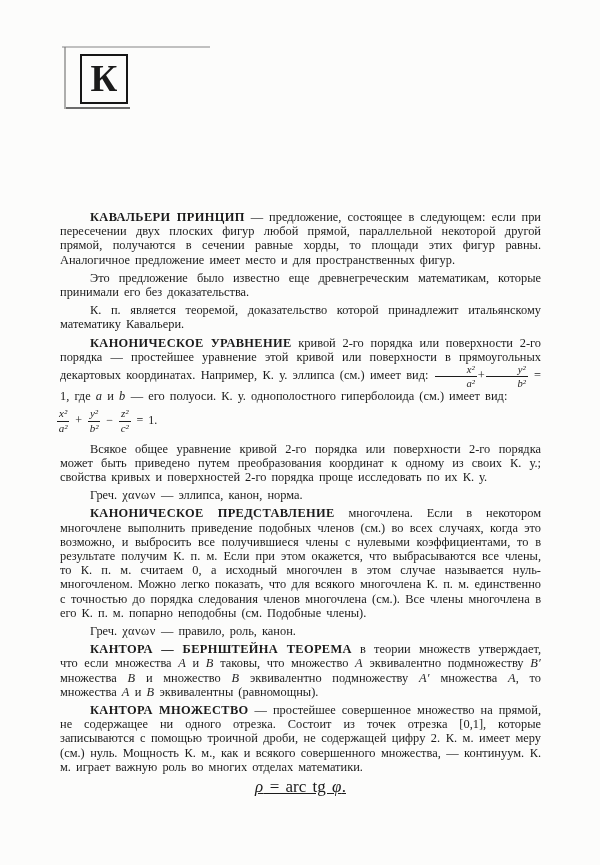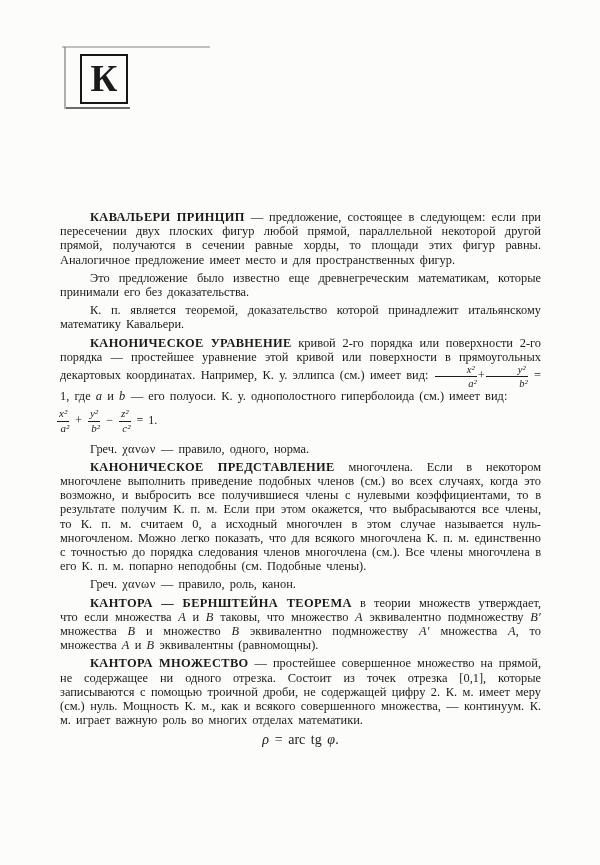--- a/index.html
+++ b/index.html
@@ -33,32 +33,32 @@
     font-size:12.4px;line-height:14.2px;
     text-align:justify;
     word-spacing:2px;
   }
   .para{margin:4px;text-indent:30px;}
   .headword{font-weight:700;letter-spacing:.35px;}
   .var{font-style:italic;letter-spacing:.3px;}
   .greek{letter-spacing:.5px;}
 
   .frac{
-    display:inline-block;text-align:right;vertical-align:middle;
+    display:inline-block;text-align:center;vertical-align:middle;
     line-height:1.05;font-size:10.6px;font-style:italic;
     margin:0 1px;
     font-family:Liberation Serif, serif;
   }
   .frac .num{display:block;border-bottom:1px solid #1b1b1b;padding:0 2px 1px;}
   .frac .den{display:block;padding-top:1px;}
 
   .formula{text-indent:0;}
   .formula-left{margin:5px 0 7px 0;text-align:left;font-size:12px;}
   .formula-left .frac{font-size:11px;}
-  .formula-center{margin:6px 0 4px 0;text-align:center;font-size:14px;}
+  .formula-center{margin:6px 0 4px 0;text-align:center;font-size:17px;text-decoration:underline;}
 </style>
 </head>
 <body>
 
 <div class="page">
   <div class="scan-line-v"></div>
   <div class="scan-line-h"></div>
   <div class="scan-line-b"></div>
 
   <div class="letter-box">
@@ -67,21 +67,22 @@
 
   <div class="content" id="entries">
       <div class="entry">
         <p class="para"><span class="headword">КАВАЛЬЕРИ ПРИНЦИП</span><span class="body"> — предложение, состоящее в следующем: если при пересечении двух плоских фигур любой прямой, параллельной некоторой другой прямой, получаются в сечении равные хорды, то площади этих фигур равны. Аналогичное предложение имеет место и для пространственных фигур.</span></p>
         <p class="para"><span class="body">Это предложение было известно еще древнегреческим математикам, которые принимали его без доказательства.</span></p>
         <p class="para"><span class="body">К. п. является теоремой, доказательство которой принадлежит итальянскому математику Кавальери.</span></p>
       </div>
       <div class="entry">
         <p class="para"><span class="headword">КАНОНИЧЕСКОЕ УРАВНЕНИЕ</span><span class="body"> кривой 2-го порядка или поверхности 2-го порядка — простейшее уравнение этой кривой или поверхности в прямоугольных декартовых координатах. Например, К. у. эллипса (см.) имеет вид: </span><span class="frac"><span class="num">x²</span><span class="den">a²</span></span><span class="body">+</span><span class="frac"><span class="num">y²</span><span class="den">b²</span></span><span class="body"> = 1, где </span><span class="var">a</span><span class="body"> и </span><span class="var">b</span><span class="body"> — его полуоси. К. у. однополостного гиперболоида (см.) имеет вид:</span></p>
         <div class="formula formula-left"><span class="frac"><span class="num">x²</span><span class="den">a²</span></span><span class="body"> + </span><span class="frac"><span class="num">y²</span><span class="den">b²</span></span><span class="body"> − </span><span class="frac"><span class="num">z²</span><span class="den">c²</span></span><span class="body"> = 1.</span></div>
-        <p class="para"><span class="body">Греч. </span><span class="greek">χανων</span><span class="body"> — правило, одного, норма.</span></p>
+        <p class="para"><span class="body">Всякое общее уравнение кривой 2-го порядка или поверхности 2-го порядка может быть приведено путем преобразования координат к одному из своих К. у.; свойства кривых и поверхностей 2-го порядка проще исследовать по их К. у.</span></p>
+        <p class="para"><span class="body">Греч. </span><span class="greek">χανων</span><span class="body"> — эллипса, канон, норма.</span></p>
       </div>
       <div class="entry">
         <p class="para"><span class="headword">КАНОНИЧЕСКОЕ ПРЕДСТАВЛЕНИЕ</span><span class="body"> многочлена. Если в некотором многочлене выполнить приведение подобных членов (см.) во всех случаях, когда это возможно, и выбросить все получившиеся члены с нулевыми коэффициентами, то в результате получим К. п. м. Если при этом окажется, что выбрасываются все члены, то К. п. м. считаем 0, а исходный многочлен в этом случае называется нуль-многочленом. Можно легко показать, что для всякого многочлена К. п. м. единственно с точностью до порядка следования членов многочлена (см.). Все члены многочлена в его К. п. м. попарно неподобны (см. Подобные члены).</span></p>
         <p class="para"><span class="body">Греч. </span><span class="greek">χανων</span><span class="body"> — правило, роль, канон.</span></p>
       </div>
       <div class="entry">
         <p class="para"><span class="headword">КАНТОРА — БЕРНШТЕЙНА ТЕОРЕМА</span><span class="body"> в теории множеств утверждает, что если множества </span><span class="var">A</span><span class="body"> и </span><span class="var">B</span><span class="body"> таковы, что множество </span><span class="var">A</span><span class="body"> эквивалентно подмножеству </span><span class="var">B′</span><span class="body"> множества </span><span class="var">B</span><span class="body"> и множество </span><span class="var">B</span><span class="body"> эквивалентно подмножеству </span><span class="var">A′</span><span class="body"> множества </span><span class="var">A</span><span class="body">, то множества </span><span class="var">A</span><span class="body"> и </span><span class="var">B</span><span class="body"> эквивалентны (равномощны).</span></p>
       </div>
       <div class="entry">
         <p class="para"><span class="headword">КАНТОРА МНОЖЕСТВО</span><span class="body"> — простейшее совершенное множество на прямой, не содержащее ни одного отрезка. Состоит из точек отрезка [0,1], которые записываются с помощью троичной дроби, не содержащей цифру 2. К. м. имеет меру (см.) нуль. Мощность К. м., как и всякого совершенного множества, — континуум. К. м. играет важную роль во многих отделах математики.</span></p>

